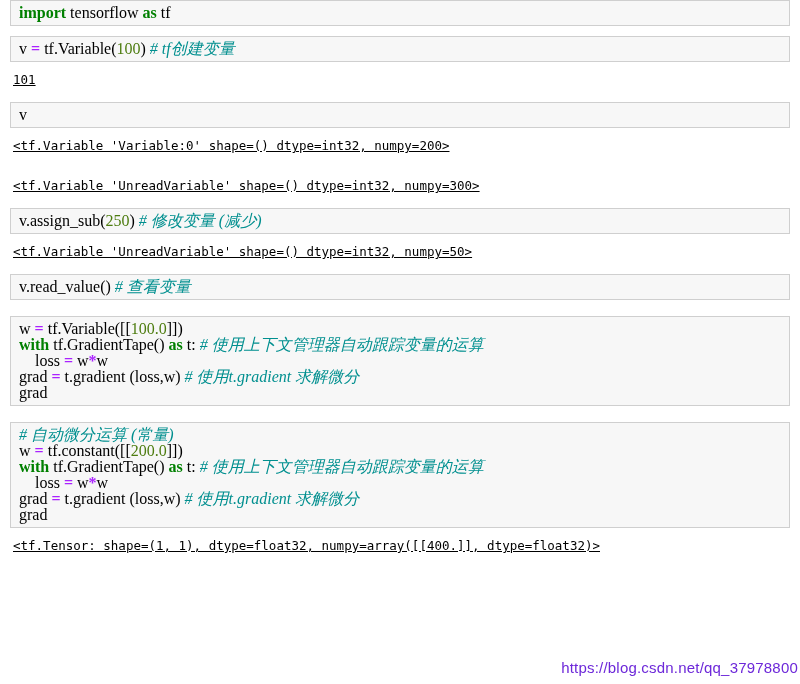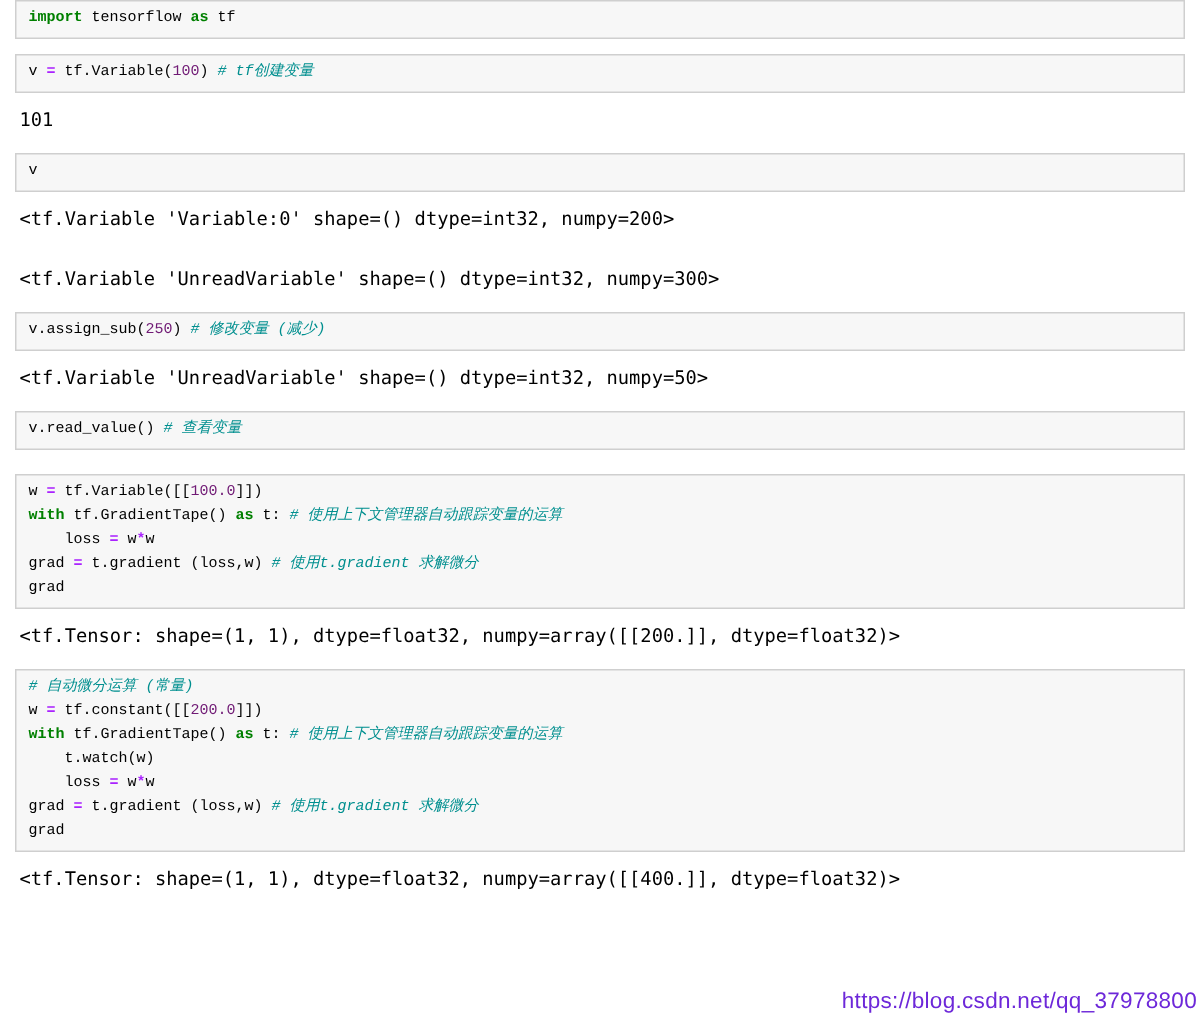--- a/index.html
+++ b/index.html
@@ -25,48 +25,49 @@
     background: #f7f7f7;
     border: 1px solid #cfcfcf;
     border-left: 1px solid #cfcfcf;
     box-sizing: border-box;
     margin: 0 10px 0 10px;
     padding: 4px 6px 4px 8px;
     width: 780px;
   }
   .cell .line {
     white-space: pre;
-    font-family: Liberation Mono, monospace;
-    font-size: 10px;
+    font-family: Liberation Serif, serif;
+    font-size: 16px;
     line-height: 16px;
     color: #000000;
     letter-spacing: 0px;
   }
 
   
   .output {
     background: #ffffff;
     padding: 4px 6px 4px 13px;
     box-sizing: border-box;
     width: 800px;
   }
   .output .line {
     white-space: pre;
     font-family: "DejaVu Sans Mono", "Liberation Mono", monospace;
     font-size: 12.5px;
     line-height: 16px;
     color: #000000;
+    text-decoration: underline;
   }
 
   .gap { height: 10px; }
   .gap-sm { height: 6px; }
 
   
   .kw   { color: #008000; font-weight: bold; }
-  .num  { color: #701a75; }
+  .num  { color: #4d7c0f; }
   .op   { color: #aa22ff; font-weight: bold; }
   .cmt  { color: #008f8f; font-style: italic; }
   .plain{ color: #000000; }
 
   
   .watermark {
     position: absolute;
     right: 2px;
     bottom: 8px;
     font-family: "Liberation Sans", sans-serif;
@@ -120,29 +121,25 @@
     <div class="gap-sm"></div>
     <div class="gap"></div>
     <div class="cell">
       <div class="line"><span class="plain">w </span><span class="op">=</span><span class="plain"> tf.Variable([[</span><span class="num">100.0</span><span class="plain">]])</span></div>
       <div class="line"><span class="kw">with</span><span class="plain"> tf.GradientTape() </span><span class="kw">as</span><span class="plain"> t: </span><span class="cmt"># 使用上下文管理器自动跟踪变量的运算</span></div>
       <div class="line"><span class="plain">    loss </span><span class="op">=</span><span class="plain"> w</span><span class="op">*</span><span class="plain">w</span></div>
       <div class="line"><span class="plain">grad </span><span class="op">=</span><span class="plain"> t.gradient (loss,w) </span><span class="cmt"># 使用t.gradient 求解微分</span></div>
       <div class="line"><span class="plain">grad</span></div>
     </div>
     <div class="gap-sm"></div>
-    <div class="output">
-      <div class="line"><span class="plain">&lt;tf.Tensor: shape=(1, 1), dtype=float32, numpy=array([[200.]], dtype=float32)&gt;</span></div>
-    </div>
     <div class="gap"></div>
     <div class="cell">
       <div class="line"><span class="cmt"># 自动微分运算 (常量)</span></div>
       <div class="line"><span class="plain">w </span><span class="op">=</span><span class="plain"> tf.constant([[</span><span class="num">200.0</span><span class="plain">]])</span></div>
       <div class="line"><span class="kw">with</span><span class="plain"> tf.GradientTape() </span><span class="kw">as</span><span class="plain"> t: </span><span class="cmt"># 使用上下文管理器自动跟踪变量的运算</span></div>
-      <div class="line"><span class="plain">    t.watch(w)</span></div>
       <div class="line"><span class="plain">    loss </span><span class="op">=</span><span class="plain"> w</span><span class="op">*</span><span class="plain">w</span></div>
       <div class="line"><span class="plain">grad </span><span class="op">=</span><span class="plain"> t.gradient (loss,w) </span><span class="cmt"># 使用t.gradient 求解微分</span></div>
       <div class="line"><span class="plain">grad</span></div>
     </div>
     <div class="gap-sm"></div>
     <div class="output">
       <div class="line"><span class="plain">&lt;tf.Tensor: shape=(1, 1), dtype=float32, numpy=array([[400.]], dtype=float32)&gt;</span></div>
     </div>
   </div>
 

